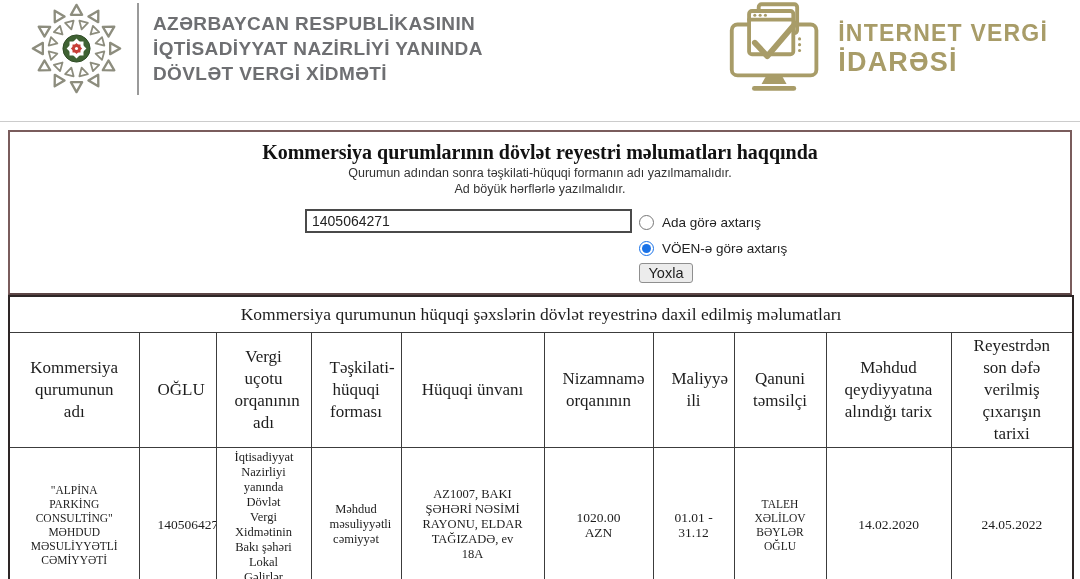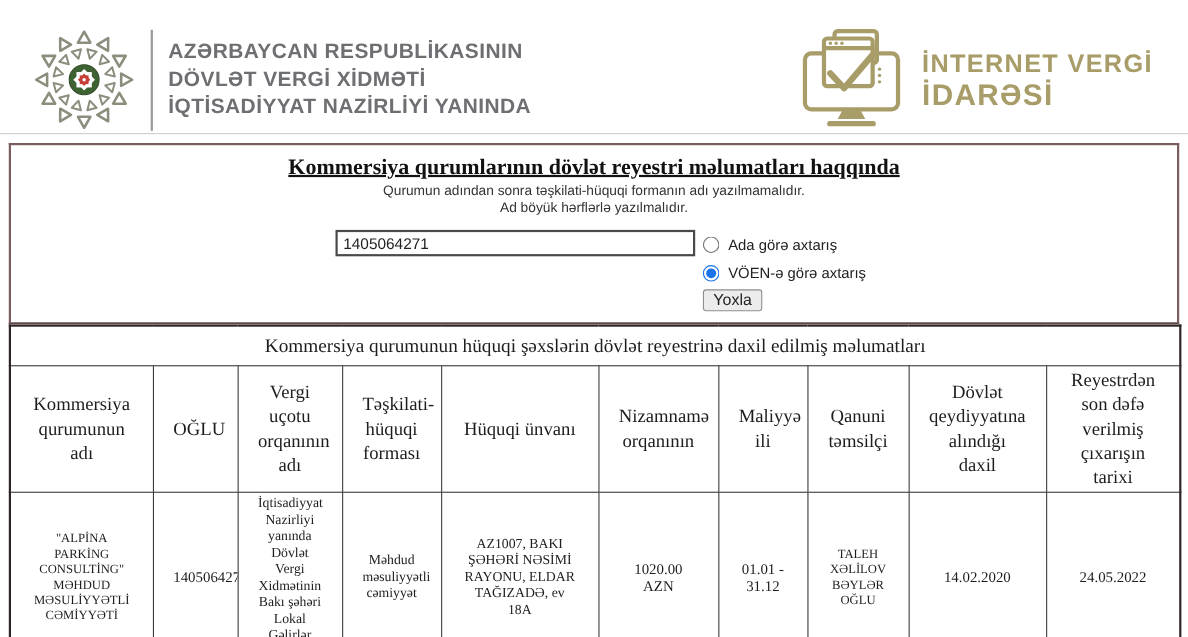--- a/index.html
+++ b/index.html
@@ -2,21 +2,21 @@
 <html><head>
 <meta charset="utf-8">
 <style>
   * { box-sizing: border-box; margin: 0; padding: 0; }
   html, body { width: 1080px; height: 579px; overflow: hidden; background: #ffffff; }
   body { font-family: "Liberation Sans", sans-serif; color: #1d1d1d; }
 
   
   .header {
     height: 122px; width: 1080px;
-    display: flex; align-items: flex-end; justify-content: space-between;
+    display: flex; align-items: flex-start; justify-content: space-between;
     padding: 0 30px 0 28px;
     border-bottom: 1px solid #cccccc;
     background: #ffffff;
   }
   .h-left { display: flex; align-items: center; }
   .emblem { width: 97px; height: 97px; }
   .vdiv { width: 2px; height: 92px; background: #9a9a9a; margin: 0 14px 0 12px; }
   .ministry-text {
     font-weight: bold; font-size: 19px; line-height: 25px;
     letter-spacing: 0.4px; color: #6e6f72;
@@ -28,21 +28,21 @@
   .portal-line2 { font-size: 27px; line-height: 31px; }
 
   
   .form-box {
     margin: 8px 8px 0 8px; height: 165px;
     border: 2px solid #7a5c5c; border-bottom-color: #5d4646;
     background: #ffffff; padding-top: 7px;
   }
   .form-title {
     text-align: center; font-family: "Liberation Serif", serif;
-    font-weight: bold; font-size: 20px; line-height: 26px; color: #111111; text-decoration: underline;
+    font-weight: bold; font-size: 20px; line-height: 26px; color: #111111;
   }
   .form-note {
     text-align: center; font-size: 12.5px; line-height: 16px; color: #333333;
   }
   .form-row { display: flex; align-items: flex-start; margin: 12px 0 0 295px; }
   .search-input {
     width: 327px; height: 24px; border: 2px solid #4a4a4a;
     font-size: 14px; padding: 1px 5px; color: #222222; background: #ffffff;
     font-family: "Liberation Sans", sans-serif;
   }
@@ -118,22 +118,22 @@
         <rect x="-7.2" y="-7.2" width="14.4" height="14.4" fill="#ffffff"></rect>
         <rect x="-7.2" y="-7.2" width="14.4" height="14.4" fill="#ffffff" transform="rotate(45)"></rect>
         <rect x="-4.1" y="-4.1" width="8.2" height="8.2" fill="#c63f38"></rect>
         <rect x="-4.1" y="-4.1" width="8.2" height="8.2" fill="#c63f38" transform="rotate(45)"></rect>
         <circle r="1.6" fill="#ffffff"></circle>
       </g>
     </svg>
     <div class="vdiv"></div>
     <div class="ministry-text">
       <div>AZƏRBAYCAN RESPUBLİKASININ</div>
+      <div>İQTİSADİYYAT NAZİRLİYİ YANINDA</div>
       <div>DÖVLƏT VERGİ XİDMƏTİ</div>
-      <div>İQTİSADİYYAT NAZİRLİYİ YANINDA</div>
     </div>
   </div>
   <div class="h-right">
     <svg class="monitor" viewBox="0 0 104 100">
       <g fill="none" stroke="#a89c68" stroke-width="4" stroke-linecap="round" stroke-linejoin="round">
         <rect x="6" y="25" width="88" height="53" rx="6"></rect>
         <rect x="34" y="4" width="40" height="30" rx="3" fill="#ffffff"></rect>
         <rect x="24" y="11" width="46" height="45" rx="3" fill="#ffffff"></rect>
         <line x1="24" y1="20" x2="70" y2="20"></line>
       </g>
@@ -195,21 +195,21 @@
   </tr>
   <tr class="head-row">
     <th>Kommersiya qurumunun adı</th>
     <th>OĞLU</th>
     <th>Vergi uçotu orqanının adı</th>
     <th>Təşkilati-hüquqi forması</th>
     <th>Hüquqi ünvanı</th>
     <th>Nizamnamə orqanının</th>
     <th>Maliyyə ili</th>
     <th>Qanuni təmsilçi</th>
-    <th>Dövlət qeydiyyatına alındığı daxil</th>
+    <th>Məhdud qeydiyyatına alındığı tarix</th>
     <th>Reyestrdən son dəfə verilmiş çıxarışın tarixi</th>
   </tr>
   <tr class="data-row">
     <td class="fs-sm">"ALPİNA PARKİNG CONSULTİNG" MƏHDUD MƏSULİYYƏTLİ CƏMİYYƏTİ</td>
     <td class="fs-lg">1405064271</td>
     <td class="fs-md">İqtisadiyyat Nazirliyi yanında Dövlət Vergi Xidmətinin Bakı şəhəri Lokal Gəlirlər Baş İdarəsi</td>
     <td class="fs-md">Məhdud məsuliyyətli cəmiyyət</td>
     <td class="fs-md">AZ1007, BAKI ŞƏHƏRİ NƏSİMİ RAYONU, ELDAR TAĞIZADƏ, ev 18A</td>
     <td class="fs-lg">1020.00 AZN</td>
     <td class="fs-lg">01.01 - 31.12</td>

